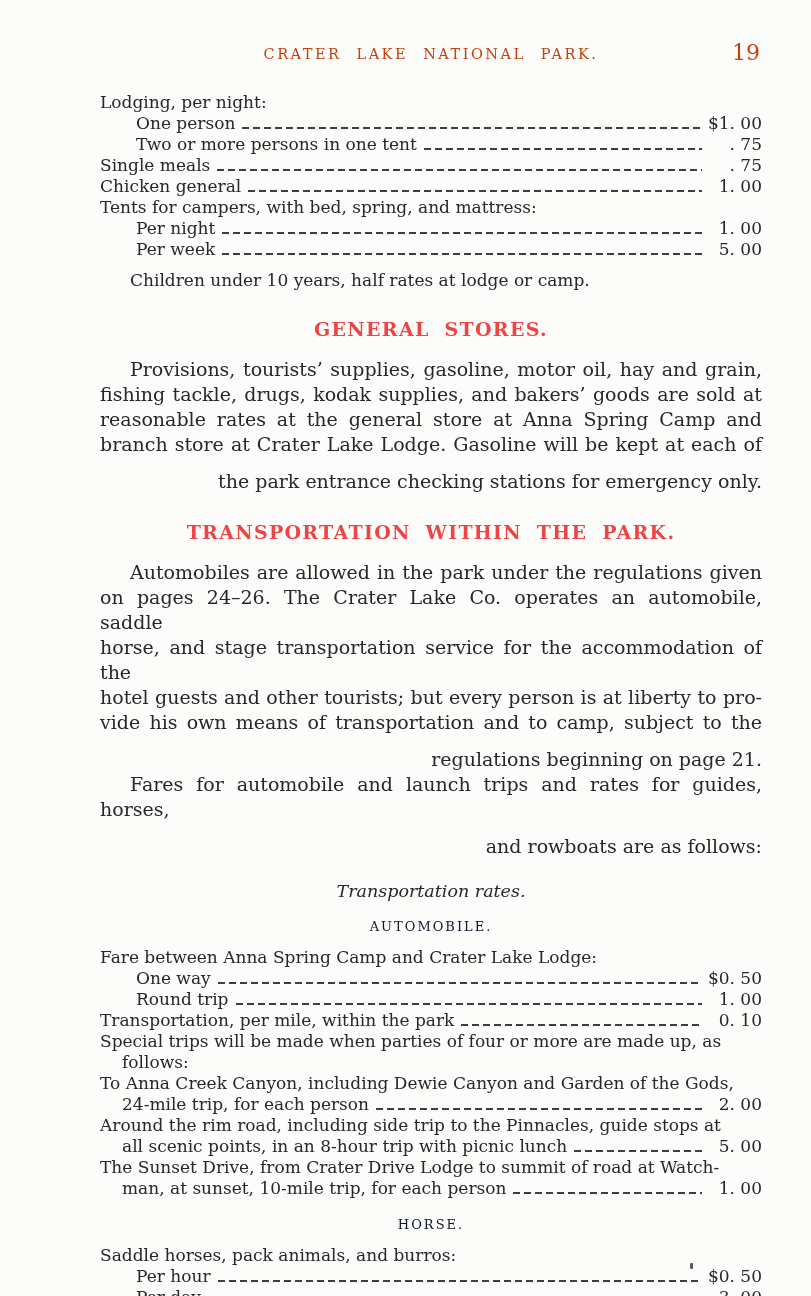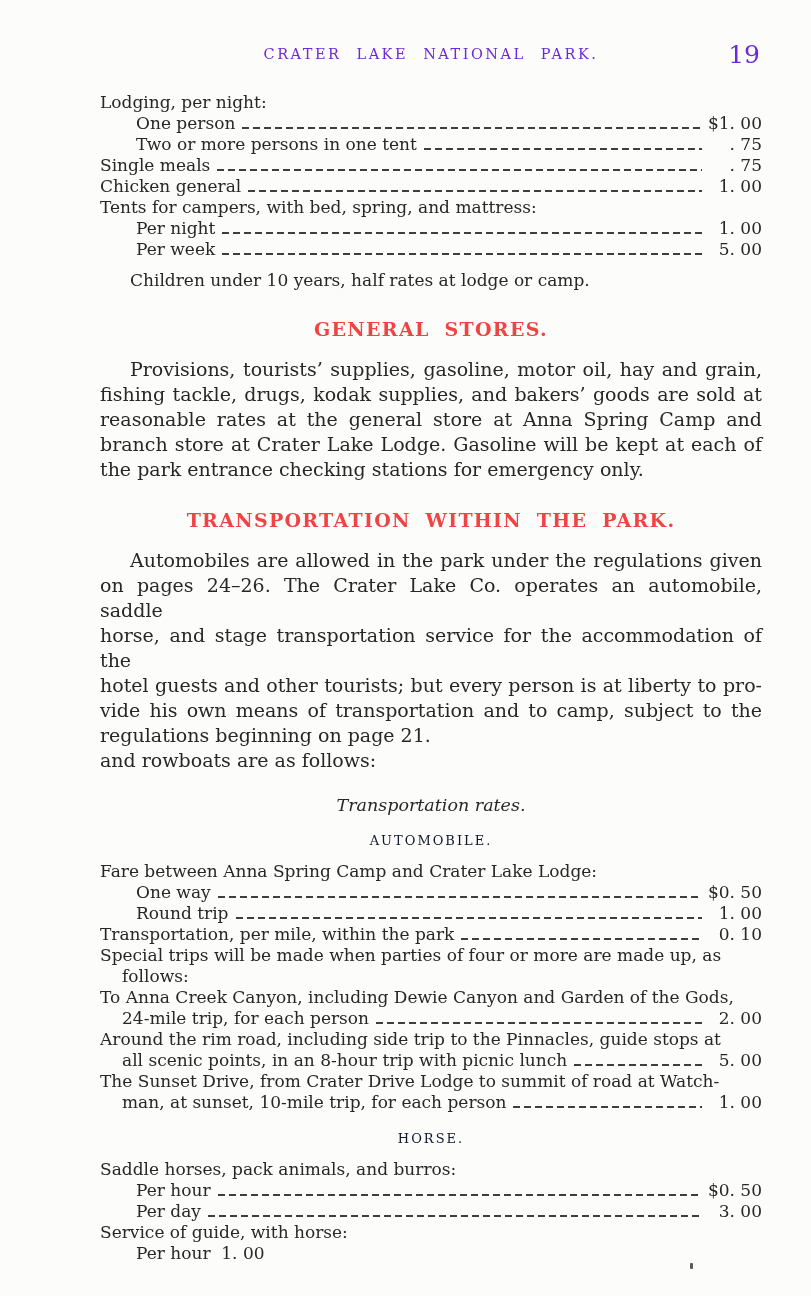--- a/index.html
+++ b/index.html
@@ -17,27 +17,27 @@
     width: 662px;
   }
 
   
   .running-head {
     position: relative;
     text-align: center;
     font-size: 14.5px;
     letter-spacing: 2.5px;
     word-spacing: 8px;
-    color: #6d28d9;
+    color: #c2410c;
     height: 24px;
   }
   .page-num {
     position: absolute;
     right: 2px; top: -6px;
-    font-size: 25px;
+    font-size: 22px;
     letter-spacing: 0; word-spacing: 0;
   }
 
   
   .rates { font-size: 17px; }
   .rate-line { display: flex; align-items: baseline; line-height: 21px; }
   .rl-label { white-space: nowrap; }
   .leader {
     flex: 1 1 auto;
     min-width: 18px;
@@ -75,21 +75,21 @@
   .rates-title {
     text-align: center;
     font-style: italic;
     font-size: 17.5px;
     margin: 22px 0 4px;
   }
 
   
   .para { font-size: 19px; line-height: 25px; }
   .para .jline { text-align: justify; text-align-last: justify; }
-  .para .lastline { text-align: left; }
+  .para .lastline { text-align: right; margin-top: 12px; }
   .findent { text-indent: 30px; }
   .para + .para { margin-top: 0; }
 
   .speck {
     position: absolute;
     left: 690px; top: 1263px;
     width: 3px; height: 6px;
     background: #5a5a5a;
     border-radius: 1px;
   }
@@ -157,20 +157,21 @@
   <div class="sec-heading">TRANSPORTATION WITHIN THE PARK.</div>
   <div class="para">
     <div class="jline findent">Automobiles are allowed in the park under the regulations given</div>
     <div class="jline">on pages 24–26.  The Crater Lake Co. operates an automobile, saddle</div>
     <div class="jline">horse, and stage transportation service for the accommodation of the</div>
     <div class="jline">hotel guests and other tourists; but every person is at liberty to pro-</div>
     <div class="jline">vide his own means of transportation and to camp, subject to the</div>
     <div class="lastline">regulations beginning on page 21.</div>
   </div>
   <div class="para">
+    <div class="jline findent">Fares for automobile and launch trips and rates for guides, horses,</div>
     <div class="lastline">and rowboats are as follows:</div>
   </div>
 
   <div class="rates-title">Transportation rates.</div>
 
   <div class="sub-heading">AUTOMOBILE.</div>
   <div class="rates">
     <div class="rate-line i0">
         <span class="rl-label">Fare between Anna Spring Camp and Crater Lake Lodge:</span>
       </div>

